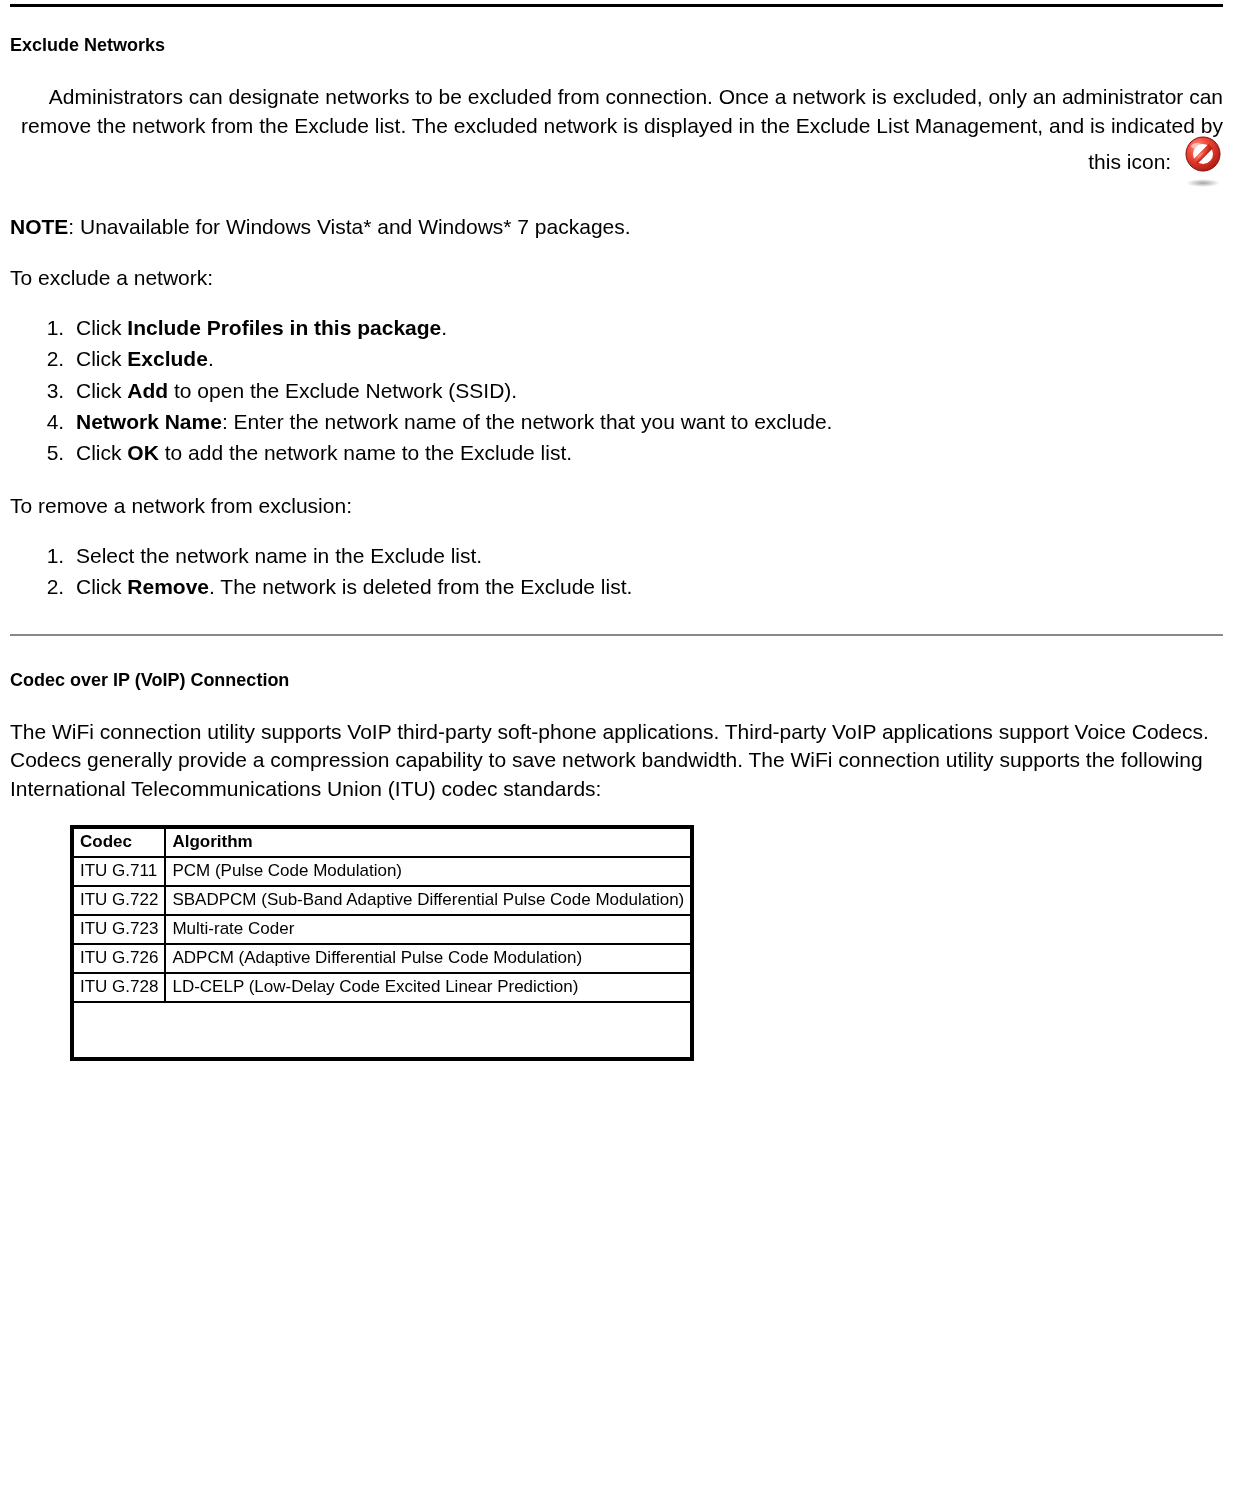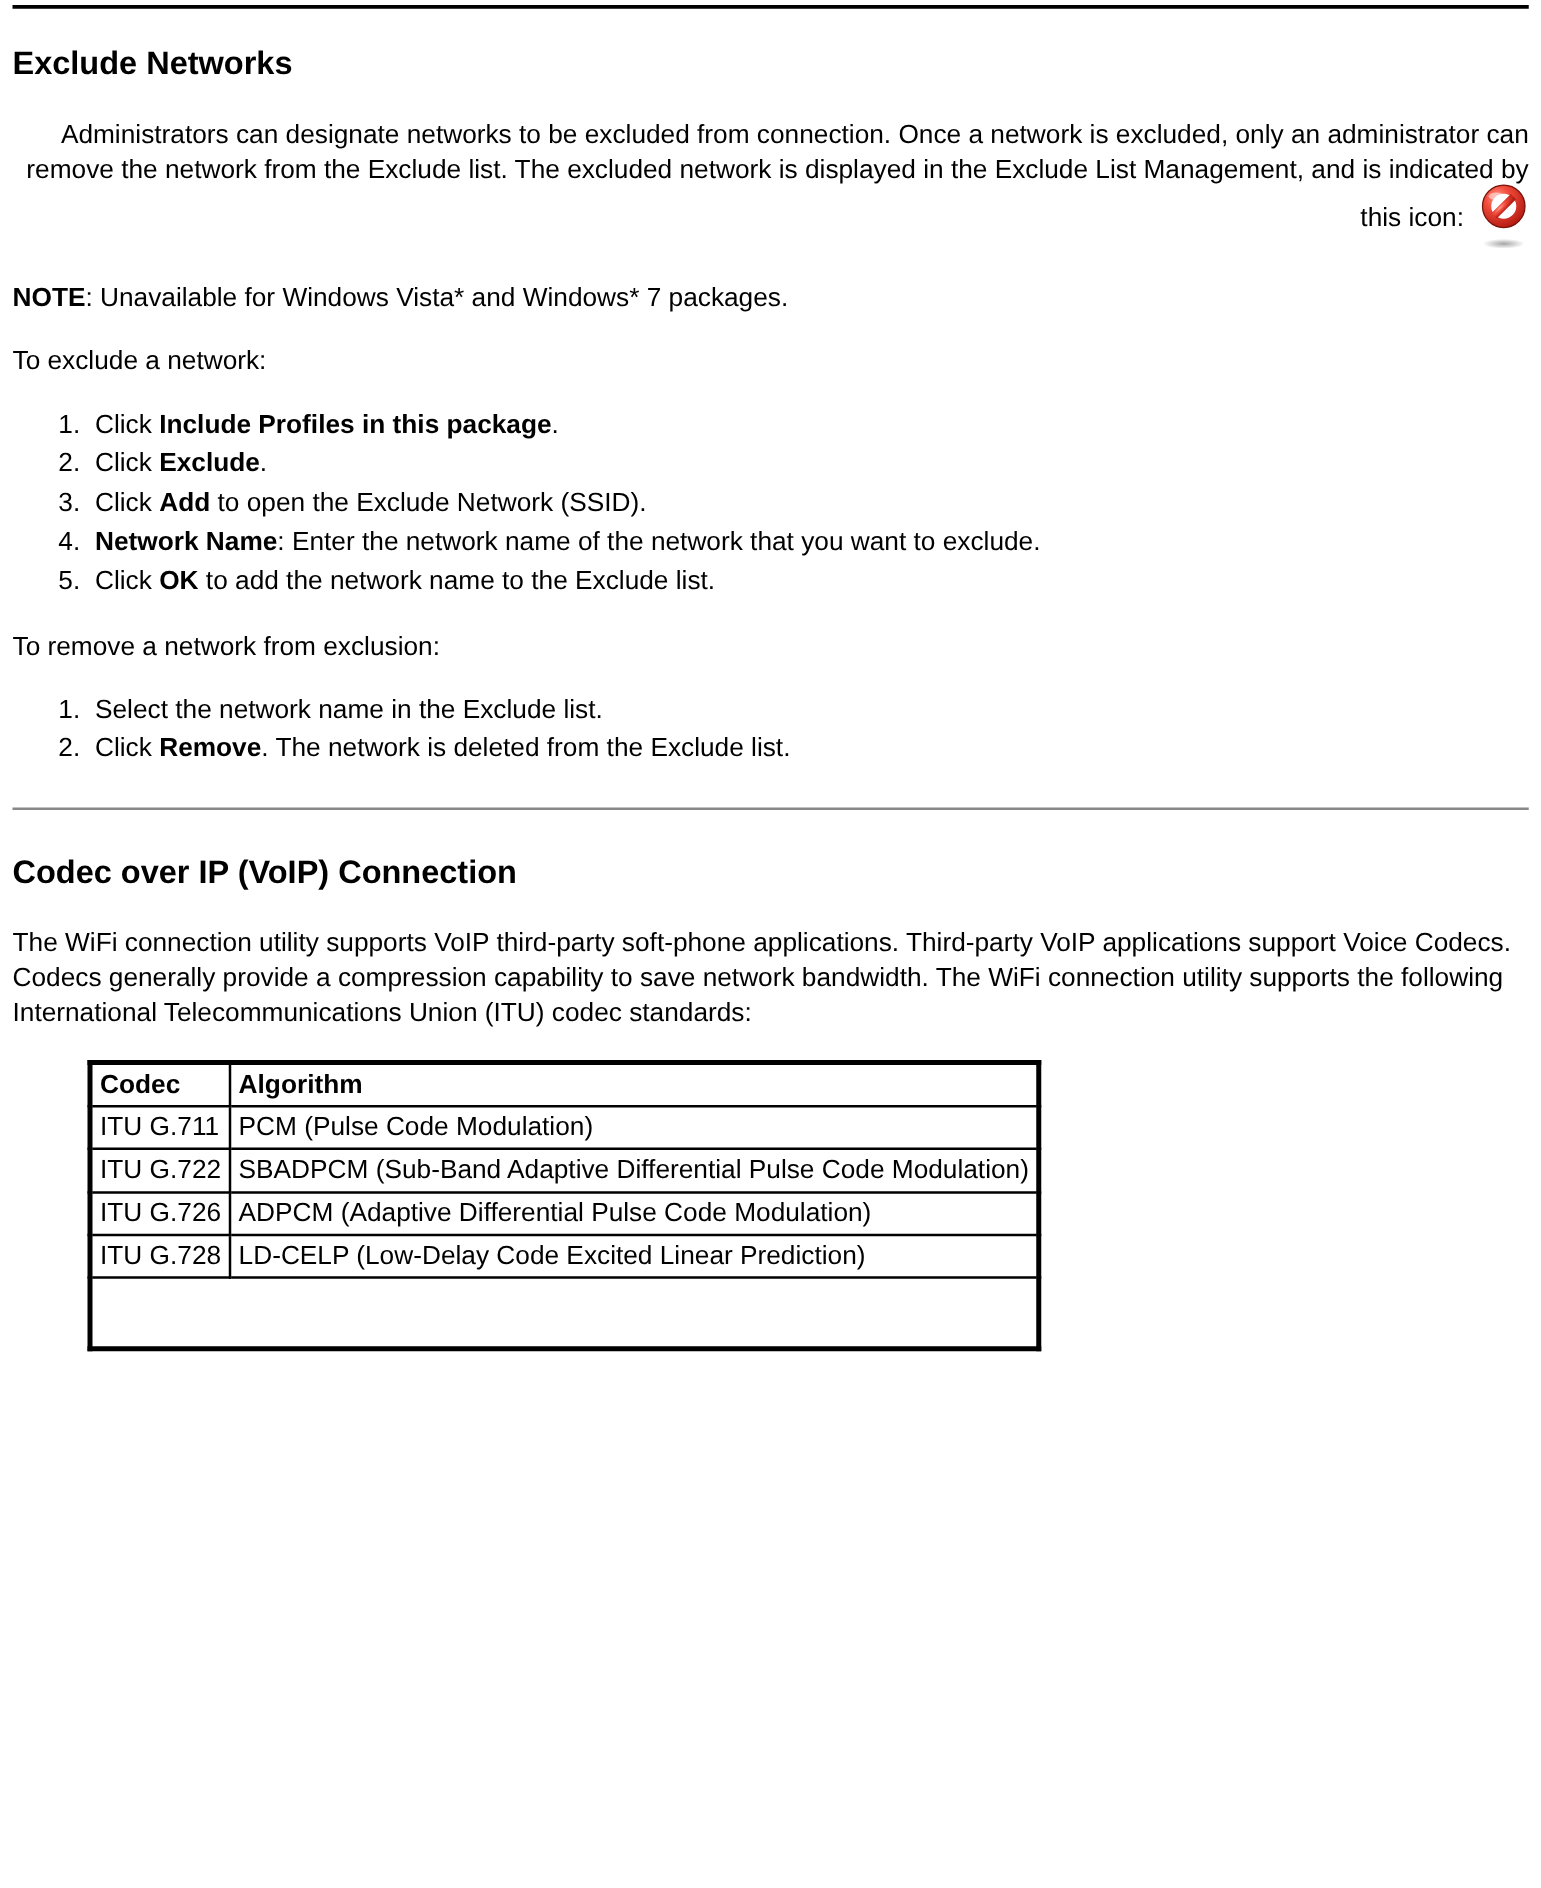--- a/index.html
+++ b/index.html
@@ -16,21 +16,21 @@
       border: none;
       border-top: 3px solid #000;
       margin: 4px 0 22px 0;
     }
     hr.mid-rule {
       border: none;
       border-top: 2px solid #888;
       margin: 32px 0 32px 0;
     }
     h2 {
-      font-size: 26px;
+      font-size: 18px;
       font-weight: bold;
       margin: 26px 0 26px 0;
     }
     p {
       margin: 0 0 22px 0;
     }
     .note-label {
       font-weight: bold;
     }
     ol {
@@ -64,21 +64,21 @@
     table.codec-table {
       border-collapse: collapse;
       margin: 10px 0 0 60px;
       border: 4px solid #000;
     }
     table.codec-table th,
     table.codec-table td {
       border: 2px solid #000;
       padding: 2px 6px;
       text-align: left;
-      font-size: 21px;
+      font-size: 17px;
       white-space: nowrap;
     }
     table.codec-table th {
       font-weight: bold;
     }
     table.codec-table td.pad-bottom-row {
       height: 50px;
       border-left: none;
       border-right: none;
       border-bottom: none;
@@ -150,20 +150,24 @@
   </tr>
   <tr>
     <td>ITU G.711</td>
     <td>PCM (Pulse Code Modulation)</td>
   </tr>
   <tr>
     <td>ITU G.722</td>
     <td>SBADPCM (Sub-Band Adaptive Differential Pulse Code Modulation)</td>
   </tr>
   <tr>
+    <td>ITU G.723</td>
+    <td>Multi-rate Coder</td>
+  </tr>
+  <tr>
     <td>ITU G.726</td>
     <td>ADPCM (Adaptive Differential Pulse Code Modulation)</td>
   </tr>
   <tr>
     <td>ITU G.728</td>
     <td>LD-CELP (Low-Delay Code Excited Linear Prediction)</td>
   </tr>
   <tr>
     <td class="pad-bottom-row" colspan="2"></td>
   </tr>

